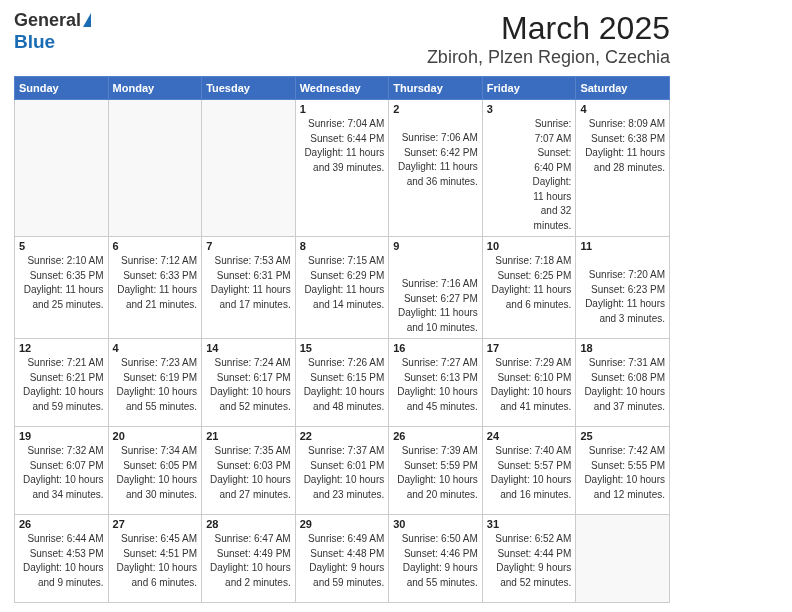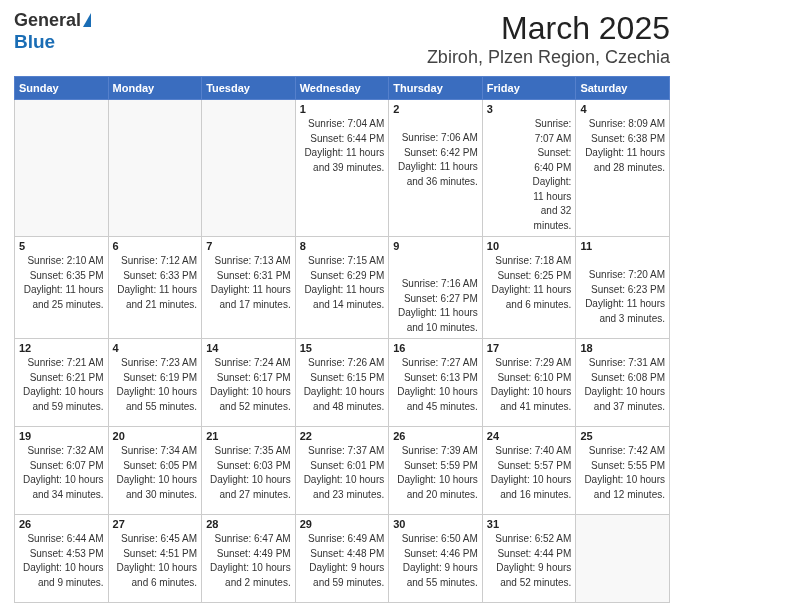--- a/index.html
+++ b/index.html
@@ -167,21 +167,21 @@
           </td>
           <td>
             <div class="day-number">6</div>
             <div class="day-info" style="white-space: pre-line;">Sunrise: 7:12 AM
 Sunset: 6:33 PM
 Daylight: 11 hours
 and 21 minutes.</div>
           </td>
           <td>
             <div class="day-number">7</div>
-            <div class="day-info" style="white-space: pre-line;">Sunrise: 7:13 AM
+            <div class="day-info" style="white-space: pre-line;">Sunrise: 7:53 AM
 Sunset: 6:31 PM
 Daylight: 11 hours
 and 17 minutes.</div>
           </td>
           <td>
             <div class="day-number">8</div>
             <div class="day-info" style="white-space: pre-line;">Sunrise: 7:15 AM
 Sunset: 6:29 PM
 Daylight: 11 hours
 and 14 minutes.</div>

